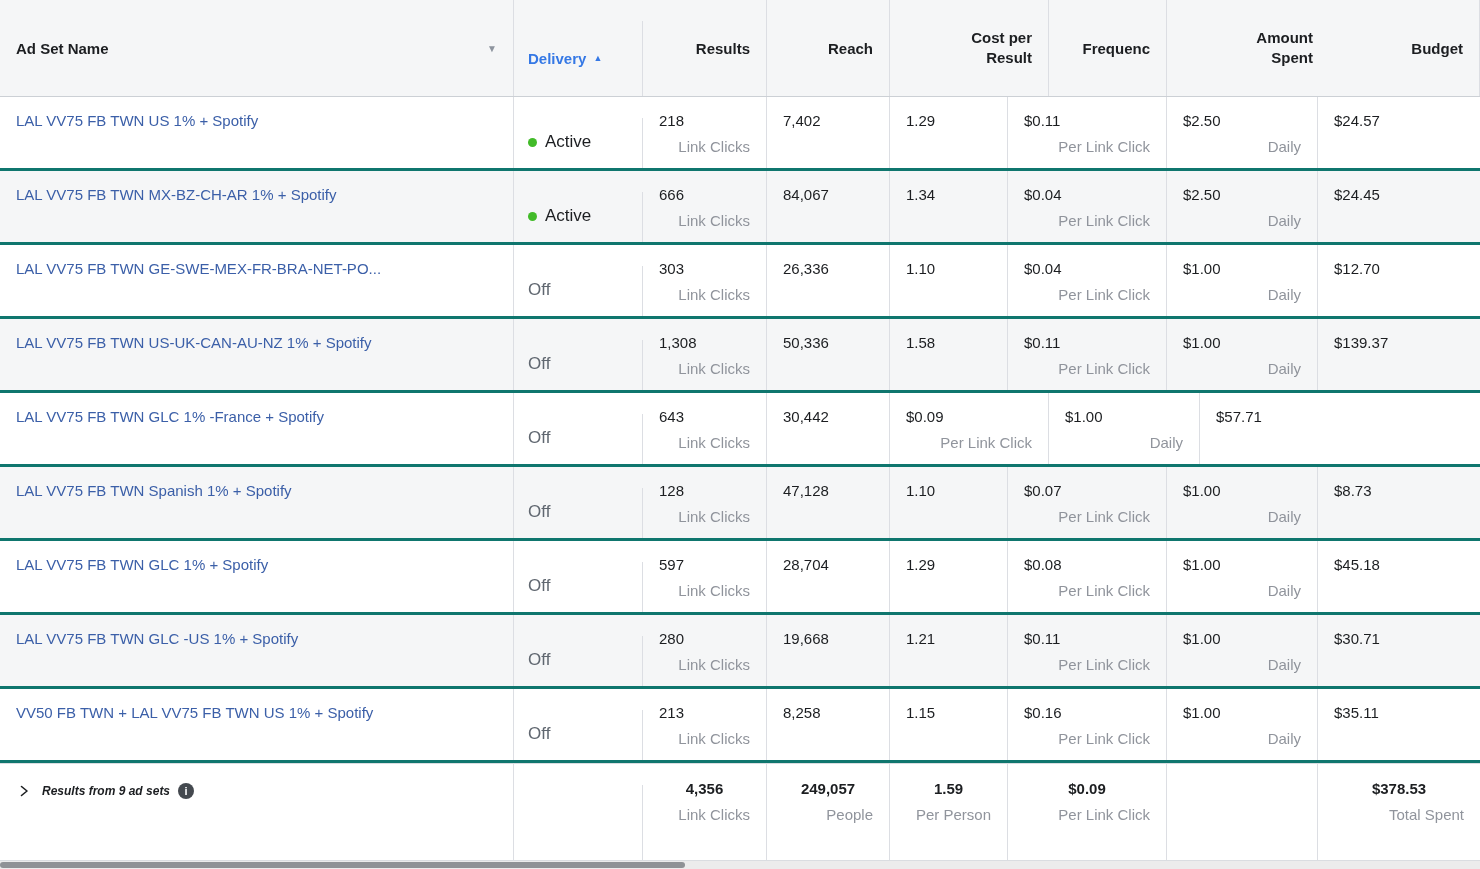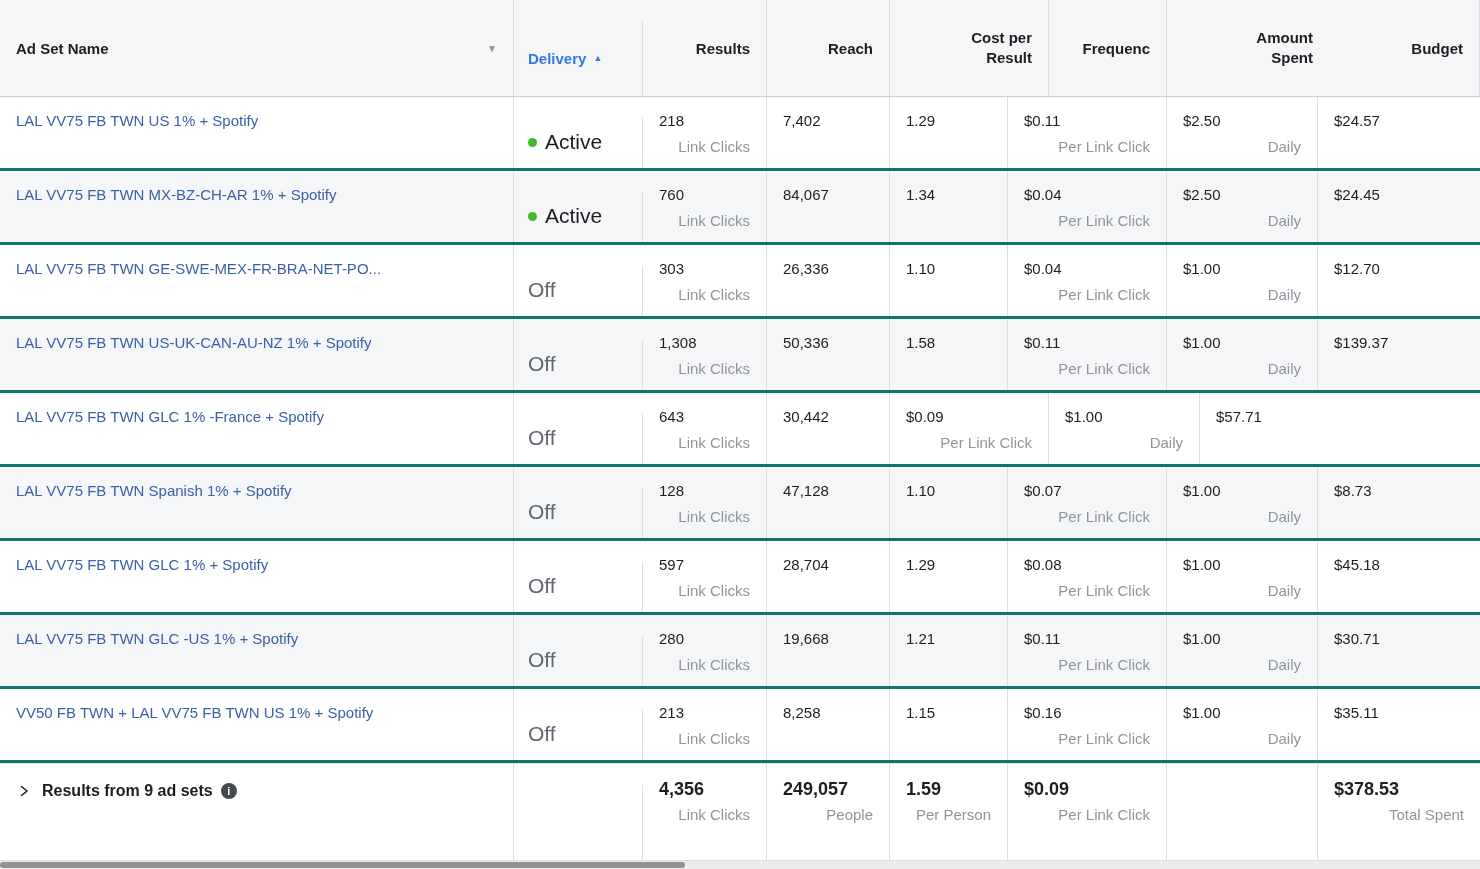--- a/index.html
+++ b/index.html
@@ -31,32 +31,32 @@
   
   .row { display:flex; height:74px; background:#fff; border-bottom:3px solid #0f766e; }
   .row.alt { background:#f5f6f7; }
   .cell-pad { padding-top:11px; }
   .line-main { font-size:15px; line-height:26px; color:#1c1e21; text-align:left; white-space:nowrap; }
   .line-sub  { font-size:15px; line-height:26px; color:#90949c; text-align:right; white-space:nowrap; }
   .adset-link { font-size:15px; line-height:26px; color:#3b5fa8; white-space:nowrap;
                 overflow:hidden; text-overflow:clip; display:block; text-decoration:none; cursor:pointer; }
   .delivery-wrap { display:flex; align-items:center; height:26px; }
   .status-dot { width:9px; height:9px; border-radius:50%; background:#42bb29; margin-right:8px; flex:none; }
-  .delivery-text { font-size:21px; color:#1c1e21; }
+  .delivery-text { font-size:17px; color:#1c1e21; }
   .delivery-text.off { color:#606770; }
 
   
   .frow { display:flex; height:98px; background:#fff; border-top:1px solid #dadde1;
           border-bottom:1px solid #dadde1; }
   .fcell { padding-top:12px; }
-  .f-main { font-size:18px; font-weight:bold; line-height:26px; color:#1c1e21; text-align:left; white-space:nowrap; }
+  .f-main { font-size:15px; font-weight:bold; line-height:26px; color:#1c1e21; text-align:center; white-space:nowrap; }
   .f-sub  { font-size:15px; line-height:26px; color:#90949c; text-align:right; white-space:nowrap; }
   .f-title-wrap { display:flex; align-items:center; height:26px; margin-top:2px; }
   .chev { width:12px; height:12px; margin:0 12px 0 2px; flex:none; }
-  .f-title { font-size:16px; font-weight:bold; color:#1c1e21; white-space:nowrap; }
+  .f-title { font-size:12px; font-weight:bold; color:#1c1e21; white-space:nowrap;font-style:italic; }
   .info-icon { width:16px; height:16px; border-radius:50%; background:#44494f; color:#fff;
                font-size:11px; font-weight:bold; line-height:16px; text-align:center;
                margin-left:8px; flex:none; cursor:pointer; }
 
   
   .scroll-zone { height:8px; background:#ececec; position:relative; }
   .scroll-thumb { position:absolute; left:0; top:1px; width:685px; height:6px;
                   background:#8f9296; border-radius:3px; cursor:pointer; }
 </style>
 </head>
@@ -130,21 +130,21 @@
       <div class="cell c-adset cell-pad">
         <a class="adset-link">LAL VV75 FB TWN MX-BZ-CH-AR 1% + Spotify</a>
       </div>
       <div class="cell c-delivery cell-pad">
         <div class="delivery-wrap">
           <span class="status-dot"></span>
           <span class="delivery-text">Active</span>
         </div>
       </div>
       <div class="cell c-results cell-pad">
-        <div class="line-main">760</div>
+        <div class="line-main">666</div>
         <div class="line-sub">Link Clicks</div>
       </div>
       <div class="cell c-reach cell-pad">
         <div class="line-main">84,067</div>
       </div>
       <div class="cell c-freq cell-pad">
         <div class="line-main">1.34</div>
       </div>
       <div class="cell c-cost cell-pad">
         <div class="line-main">$0.04</div>

